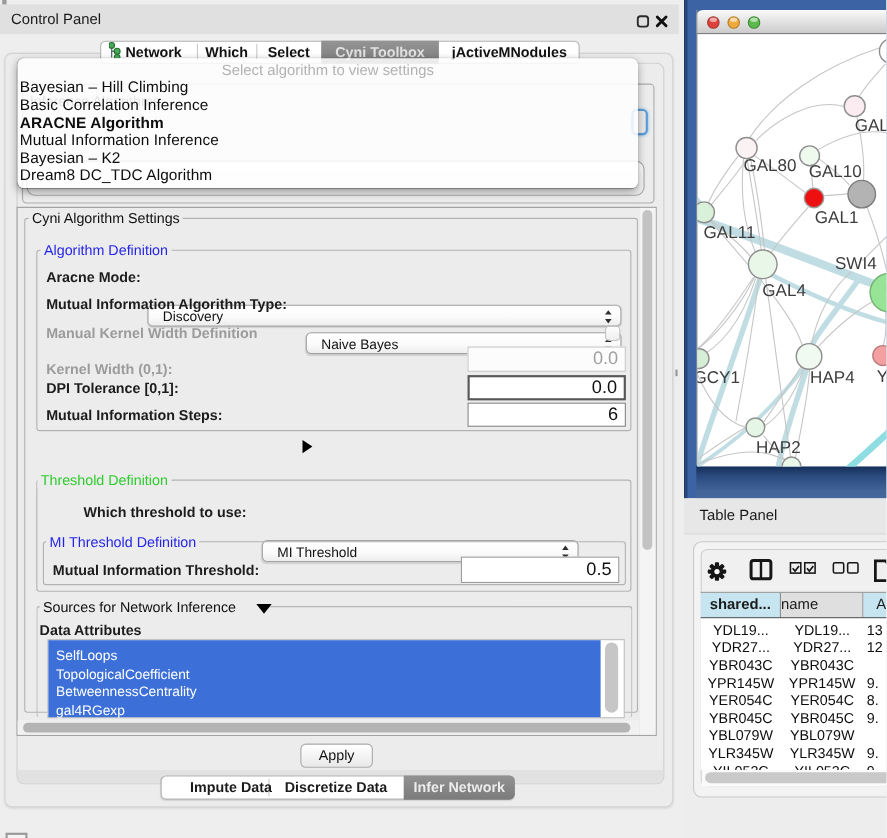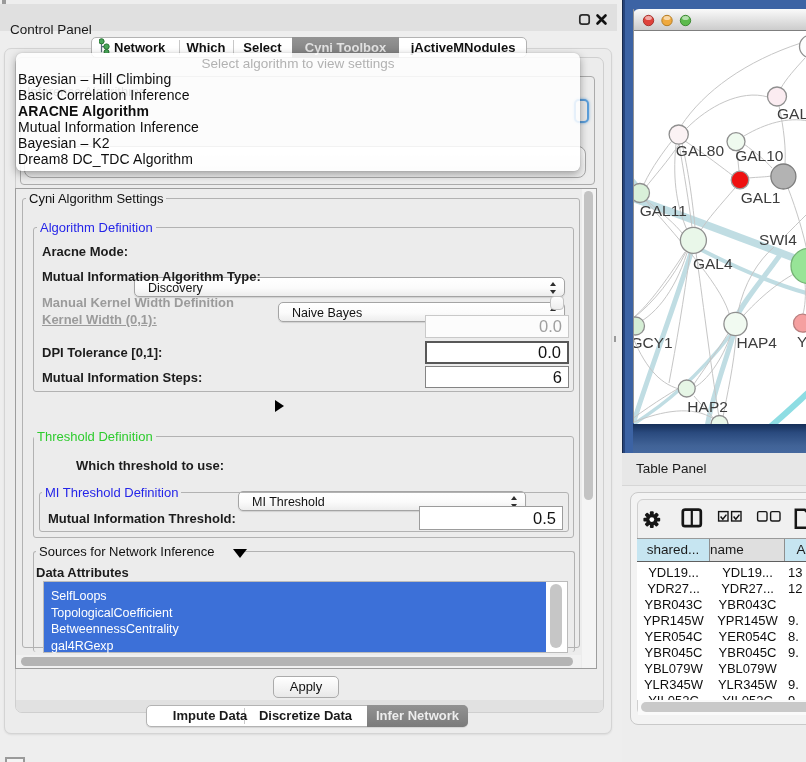--- a/index.html
+++ b/index.html
@@ -22,21 +22,21 @@
   .gtitle{position:absolute;font-size:13px;background:#ececec;padding:0 3px;white-space:nowrap;}
 </style>
 </head>
 <body>
 <div id="page">
 
   <div class="abs" style="left:0;top:0;width:622px;height:762px;background:#eeeeee;"></div>
 
   <div class="abs" style="left:0;top:4px;width:617px;height:27px;background:#e0e0e0;"></div>
   <div class="abs" style="left:2px;top:0;width:4px;height:4px;background:#9a9a9a;"></div>
-  <div class="abs" style="left:10px;top:10px;font-size:13.5px;color:#1a1a1a;margin-top:12px;">Control Panel</div>
+  <div class="abs" style="left:10px;top:10px;font-size:13.5px;color:#1a1a1a;">Control Panel</div>
 
   <svg class="abs" style="left:576px;top:12px;" width="34" height="16" viewBox="0 0 34 16">
     <rect x="3.8" y="2.8" width="9.4" height="9.4" rx="2.4" fill="none" stroke="#2b2b2b" stroke-width="1.7"></rect>
     <path d="M21.5 3.5 L29.5 11.5 M29.5 3.5 L21.5 11.5" stroke="#111" stroke-width="2.6" stroke-linecap="round"></path>
   </svg>
 
   <div class="abs" style="left:4px;top:48px;width:608px;height:686px;border:1px solid #d4d4d4;border-radius:7px;background:#ececec;box-shadow:0 1px 2px rgba(0,0,0,0.08);box-sizing:border-box;"></div>
 
   <div class="abs" style="left:15px;top:57px;width:589px;height:656px;border:1px solid #cfcfcf;border-radius:7px;background:#ececec;box-sizing:border-box;"></div>
   <div class="abs" style="left:16px;top:700px;width:587px;height:12px;background:#e1e1e1;border-radius:0 0 6px 6px;"></div>
@@ -71,21 +71,21 @@
   <div class="lbl abs" style="left:42px;top:269px;">Mutual Information Algorithm Type:</div>
   <div class="combo" style="left:278px;top:266px;width:287px;">
     <span class="txt">Naive Bayes</span>
     <span class="steppers">
         <span class="tri-u"></span>
         <span class="tri-d"></span>
       </span>
   </div>
   <div class="lbl abs" style="left:42px;top:295px;color:#9b9b9b;">Manual Kernel Width Definition</div>
   <div class="abs" style="left:550px;top:296px;width:14px;height:14px;border:1px solid #c2c2c2;border-radius:4px;background:linear-gradient(#fdfdfd,#eee);box-sizing:border-box;"></div>
-  <div class="lbl abs" style="left:42px;top:312px;color:#9b9b9b;text-decoration:underline;">Kernel Width (0,1):</div>
+  <div class="lbl abs" style="left:42px;top:328px;color:#9b9b9b;">Kernel Width (0,1):</div>
   <div class="field" style="left:425px;top:315px;width:144px;height:23px;border:1px solid #c9c9c9;background:#fcfcfc;color:#a0a0a0;line-height:21px;font-size:16.5px;">0.0</div>
   <div class="lbl abs" style="left:42px;top:345px;">DPI Tolerance [0,1]:</div>
   <div class="field" style="left:425px;top:341px;width:144px;height:23px;border:2px solid #585858;line-height:19px;font-size:16.5px;">0.0</div>
   <div class="lbl abs" style="left:42px;top:370px;">Mutual Information Steps:</div>
   <div class="field" style="left:425px;top:366px;width:144px;height:22px;border:1px solid #848484;line-height:20px;font-size:16.5px;">6</div>
 
   <div class="abs" style="left:275px;top:400px;width:0;height:0;border-top:6px solid transparent;border-bottom:6px solid transparent;border-left:9px solid #000;"></div>
 
   <div class="abs" style="left:32.5px;top:436px;width:541.5px;height:102px;border:1px solid #b2b2b2;border-radius:3px;box-sizing:border-box;"></div>
   <div class="gtitle" style="left:34px;top:429px;color:#2ecc2e;">Threshold Definition</div>
@@ -275,21 +275,21 @@
       <path d="M96.6 16.6 l2.2 2.6 l3.6 -4.6" stroke-width="1.5"></path>
       <rect x="120.6" y="11.6" width="9.4" height="9.4" stroke-width="1.4" rx="1.5"></rect>
       <rect x="133.6" y="11.6" width="9.4" height="9.4" stroke-width="1.4" rx="1.5"></rect>
     </g>
 
     <path d="M158.8 9.8 h9 l6 6 v12 h-15 z" fill="none" stroke="#161616" stroke-width="2.5"></path>
   </svg>
 
   <div class="abs" style="left:637px;top:538px;width:169px;height:1px;background:#9a9a9a;"></div>
   <div class="abs" style="left:637px;top:539px;width:169px;height:23px;overflow:hidden;">
-    <div class="abs" style="left:0;top:0;width:73px;height:23px;background:#c6e5f1;border-right:1px solid #8e8e8e;box-sizing:border-box;text-align:center;font-size:13.5px;color:#1b1b1b;line-height:22px;">shared...</div>
+    <div class="abs" style="left:0;top:0;width:73px;height:23px;background:#c6e5f1;border-right:1px solid #8e8e8e;box-sizing:border-box;text-align:center;font-size:13.5px;color:#1b1b1b;line-height:22px;font-weight:bold;">shared...</div>
     <div class="abs" style="left:73px;top:0;width:75px;height:23px;background:#dfdfdf;border-right:1px solid #8e8e8e;box-sizing:border-box;text-align:left;font-size:13.5px;color:#1b1b1b;line-height:22px;">name</div>
     <div class="abs" style="left:148px;top:0;width:21px;height:23px;background:#c6e5f1;text-align:center;font-size:13.5px;color:#1b1b1b;line-height:22px;">&nbsp;&nbsp;&nbsp;A</div>
   </div>
   <div class="abs" style="left:637px;top:561px;width:169px;height:1px;background:#5f5f5f;"></div>
 
   <div class="abs" style="left:637px;top:562px;width:169px;height:141px;overflow:hidden;font-size:13px;color:#0f0f0f;">
     <div class="abs" style="left:0;top:3px;width:73px;text-align:center;line-height:16px;">YDL19...<br>YDR27...<br>YBR043C<br>YPR145W<br>YER054C<br>YBR045C<br>YBL079W<br>YLR345W<br>YIL052C</div>
     <div class="abs" style="left:73px;top:3px;width:75px;text-align:center;line-height:16px;">YDL19...<br>YDR27...<br>YBR043C<br>YPR145W<br>YER054C<br>YBR045C<br>YBL079W<br>YLR345W<br>YIL052C</div>
     <div class="abs" style="left:151px;top:3px;width:30px;text-align:left;line-height:16px;">13<br>12<br>&nbsp;<br>9.<br>8.<br>9.<br>&nbsp;<br>9.<br>9.</div>
   </div>

